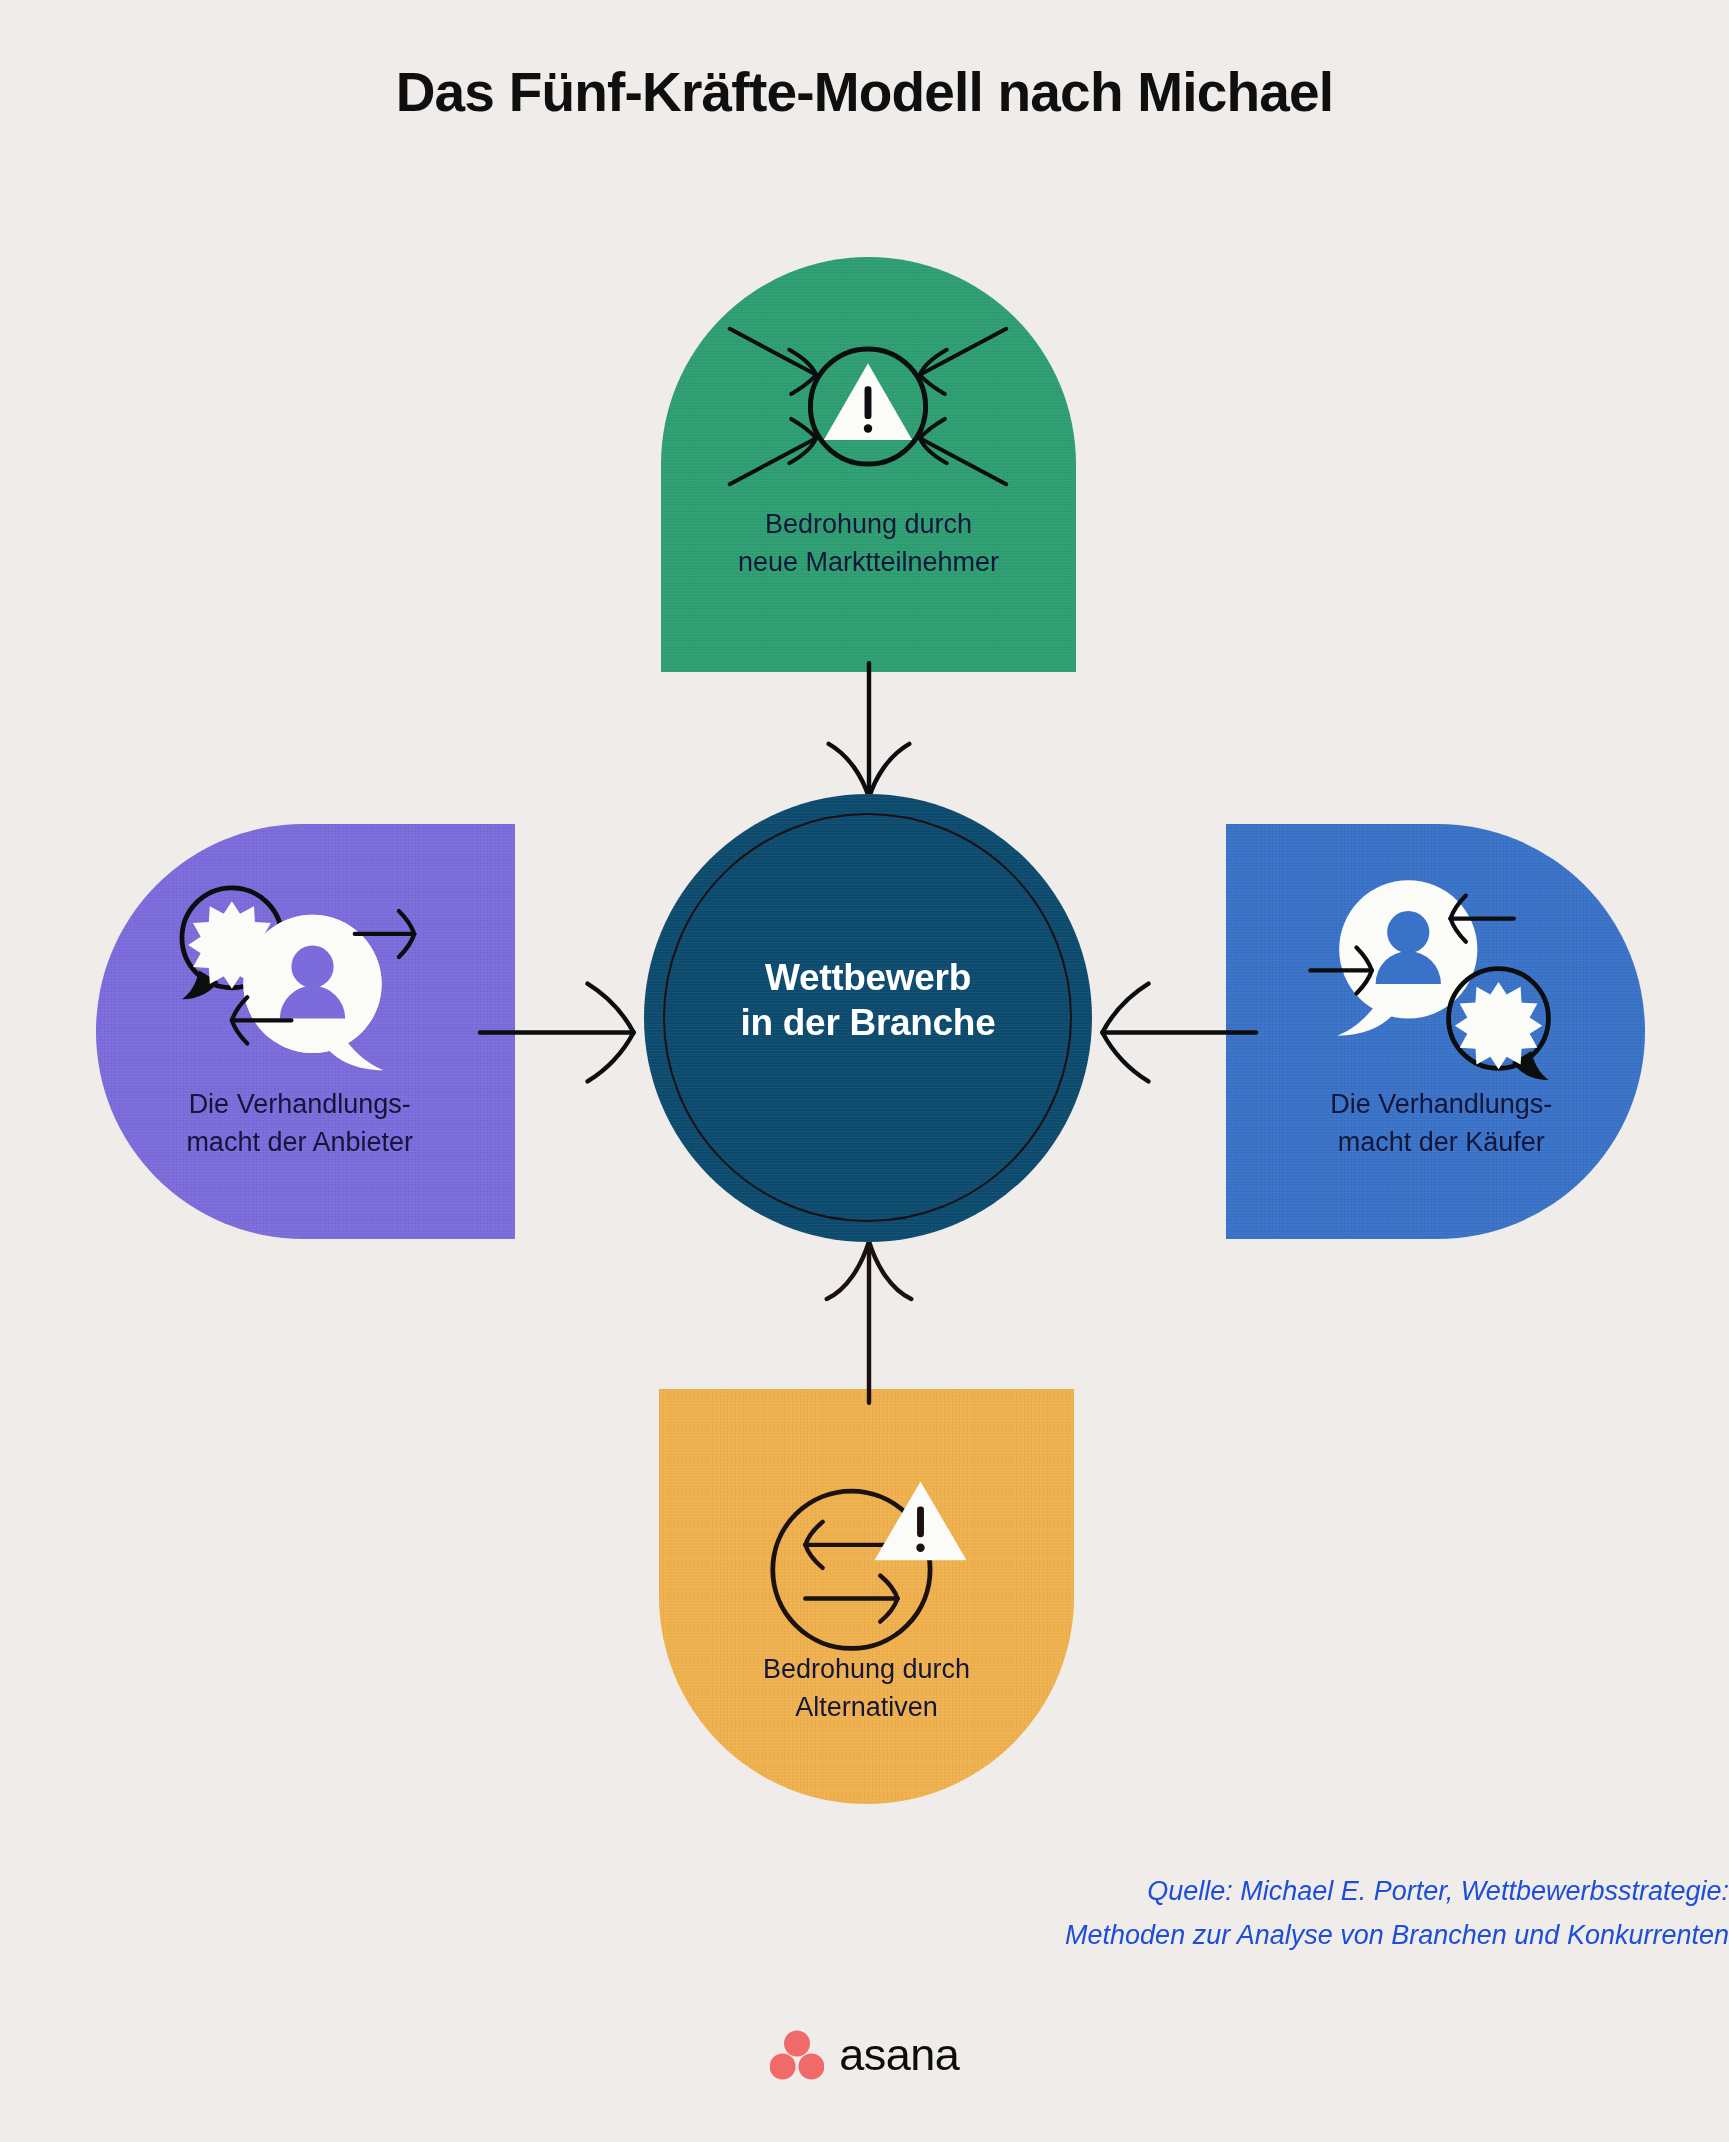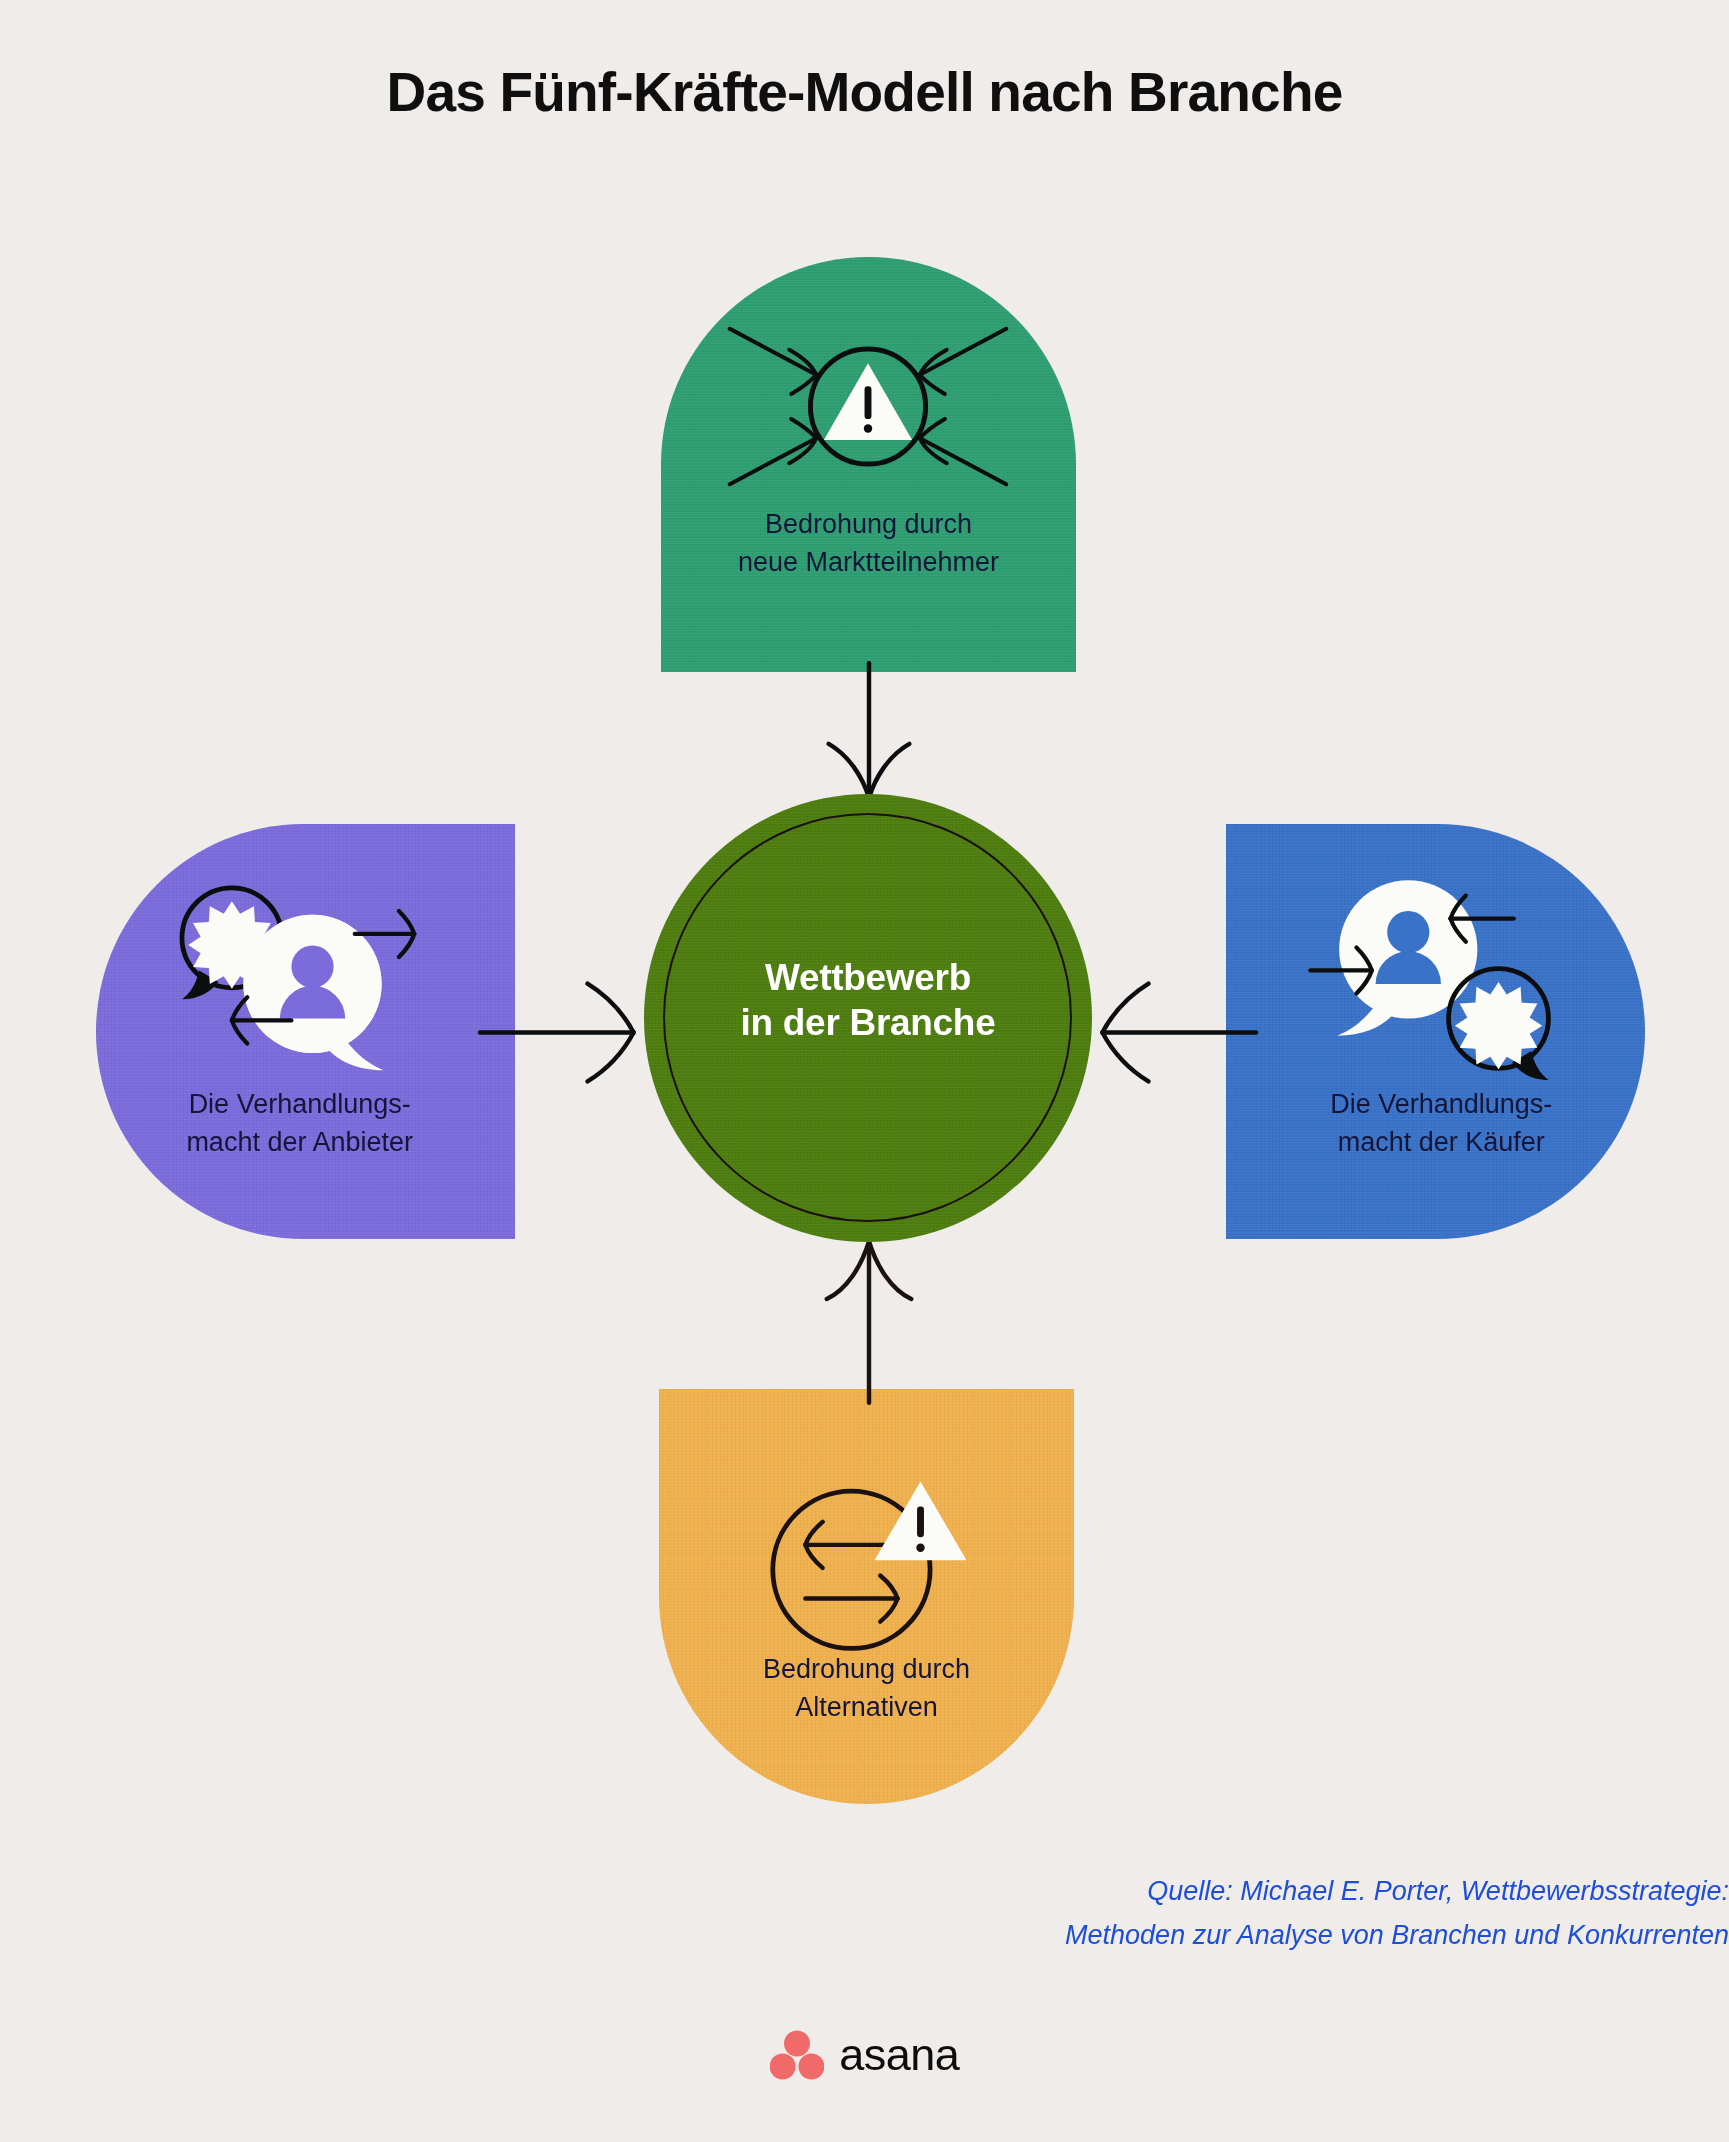--- a/index.html
+++ b/index.html
@@ -123,21 +123,21 @@
   #icon-buyers { left: 69px; top: 54px; width: 288px; height: 207px; }
 
   
   #center-circle {
     position: absolute;
     left: 644px;
     top: 794px;
     width: 448px;
     height: 448px;
     border-radius: 50%;
-    background: #4d7c0f;
+    background: #0c4a6e;
     z-index: 5;
   }
   #center-ring {
     position: absolute;
     left: 19px;
     top: 19px;
     width: 409px;
     height: 409px;
     border-radius: 50%;
     border: 2.4px solid #1B1012;
@@ -204,21 +204,21 @@
     letter-spacing: -0.5px;
     font-family: "Liberation Sans", sans-serif;
     text-align: center;
   }
 </style>
 </head>
 <body>
 
 <div id="stage">
 
-  <div id="title">Das Fünf-Kräfte-Modell nach Branche</div>
+  <div id="title">Das Fünf-Kräfte-Modell nach Michael</div>
 
   <div class="force" id="force-entrants">
     <div class="icon-wrap" id="icon-entrants">
       <svg viewBox="0 0 300 190" width="288" height="183" fill="none">
 
         <path d="M6 14 L96 62" stroke="#0B0D0E" stroke-width="4.2" stroke-linecap="round"></path>
         <path d="M68 36 C84 45 93 55 96 62" stroke="#0B0D0E" stroke-width="4.2" fill="none" stroke-linecap="round"></path>
         <path d="M70 82 C82 75 91 68 96 62" stroke="#0B0D0E" stroke-width="4.2" fill="none" stroke-linecap="round"></path>
 
         <path d="M6 176 L96 128" stroke="#0B0D0E" stroke-width="4.2" stroke-linecap="round"></path>

